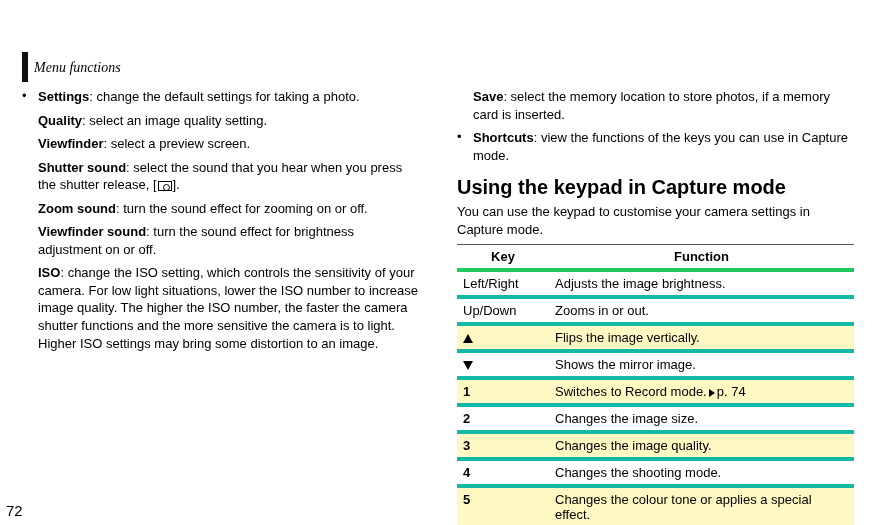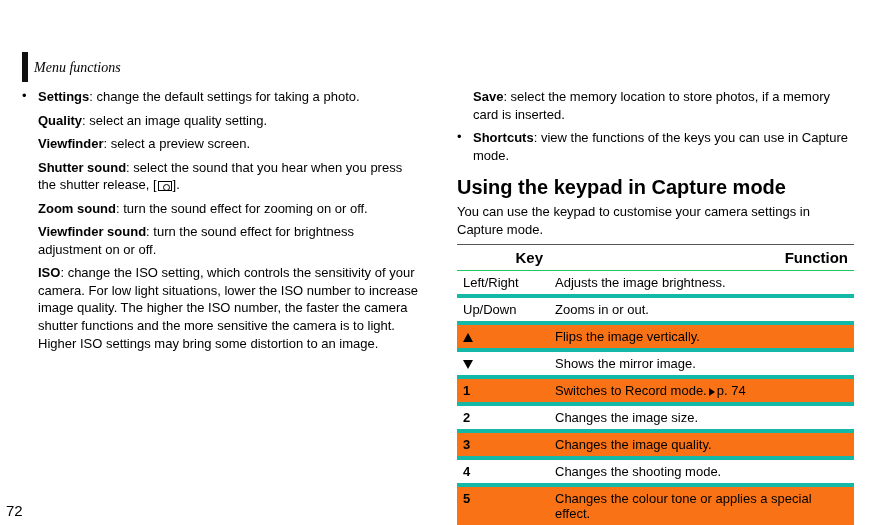--- a/index.html
+++ b/index.html
@@ -66,38 +66,38 @@
     font-weight: bold;
     font-size: 20px;
     margin: 6px 0 4px 0;
   }
   .keytable {
     width: 100%;
     border-collapse: collapse;
     margin-top: 6px;
   }
   .keytable th {
-    text-align: right;
+    text-align: center;
     font-weight: bold;
     padding: 4px 6px;
     border-top: 1px solid #555;
-    border-bottom: 1px solid #22c55e;
-    font-size: 15px;
+    border-bottom: 4px solid #22c55e;
+    font-size: 13px;
   }
   .keytable td {
     padding: 4px 6px;
     border-bottom: 4px solid #14b8a6;
     vertical-align: top;
     font-size: 13px;
   }
   .keytable td:first-child, .keytable th:first-child {
     width: 92px;
   }
   .keytable tr.shaded td {
-    background: #f97316;
+    background: #fef9c3;
   }
   .page-num {
     position: absolute;
     left: 6px;
     bottom: 6px;
     font-size: 15px;
   }
   .cam-icon {
     display: inline-block;
     width: 14px; height: 10px;

